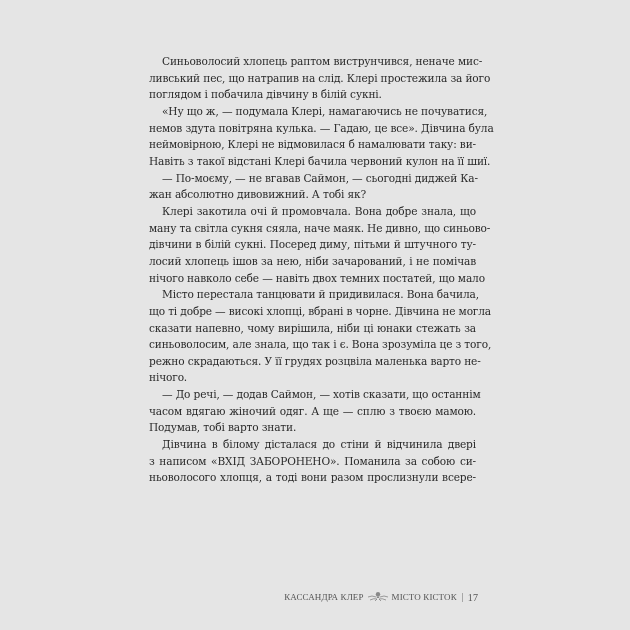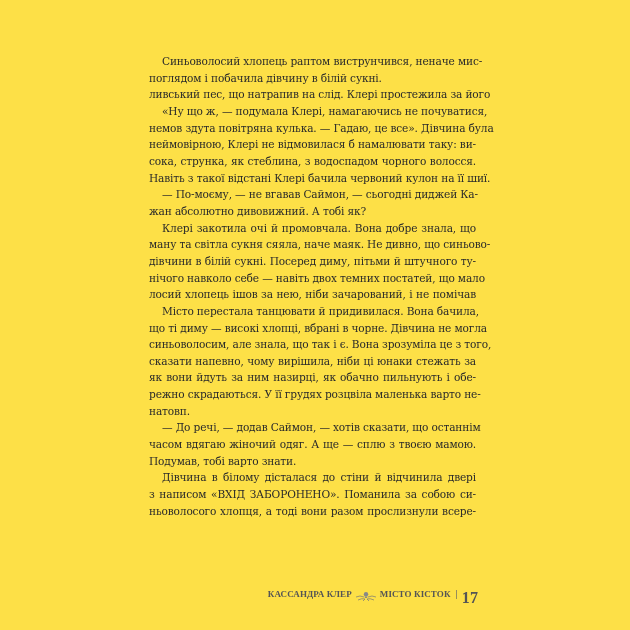--- a/index.html
+++ b/index.html
@@ -1,18 +1,18 @@
 <!DOCTYPE html>
 <html><head>
 <meta charset="utf-8">
 <style>
   html, body { margin: 0; padding: 0; background: #ffffff; }
   body { width: 630px; height: 630px; position: relative; overflow: hidden; }
   .page {
-    position: absolute; left: 0; top: 0; width: 630px; height: 630px; background: #fde047;
+    position: absolute; left: 0; top: 0; width: 630px; height: 630px; background: #e5e5e5;
   }
   .text-block {
     position: absolute;
     left: 149px;
     top: 53px;
     width: 327px;
     font-family: "DejaVu Serif", "Liberation Serif", serif;
     font-size: 10.6px;
     line-height: 16.67px;
     color: #2a2a2a;
@@ -28,60 +28,58 @@
   }
   .text-block .line.last { text-align-last: left; }
   .text-block .line.indent { padding-left: 13px; }
   .footer {
     position: absolute;
     left: 294px;
     top: 589px;
     width: 184px;
     height: 16px;
     display: flex;
+    align-items: center;
     justify-content: flex-end;
     font-family: "Liberation Serif", "DejaVu Serif", serif;
     font-size: 9.5px;
     color: #555555;
     letter-spacing: 0.1px;
     white-space: nowrap;
-    font-weight: bold;
   }
   .footer .author, .footer .book { text-transform: uppercase; font-size: 9px; }
   .footer .ornament { margin: 0 3px; display: inline-flex; align-items: center; }
   .footer .sep { margin: 0 4px 0 5px; color: #666; }
-  .footer .pagenum { font-size: 16px; }
+  .footer .pagenum { font-size: 10px; }
 </style>
 </head>
 <body>
 
 <div class="page">
   <div class="text-block" id="text-block">
       <span class="line indent">Синьоволосий хлопець раптом виструнчився, неначе мис-</span>
+      <span class="line">ливський пес, що натрапив на слід. Клері простежила за його</span>
       <span class="line last">поглядом і побачила дівчину в білій сукні.</span>
-      <span class="line">ливський пес, що натрапив на слід. Клері простежила за його</span>
       <span class="line indent">«Ну що ж, — подумала Клері, намагаючись не почуватися,</span>
       <span class="line">немов здута повітряна кулька. — Гадаю, це все». Дівчина була</span>
       <span class="line">неймовірною, Клері не відмовилася б намалювати таку: ви-</span>
-      <span class="line">сока, струнка, як стеблина, з водоспадом чорного волосся.</span>
       <span class="line">Навіть з такої відстані Клері бачила червоний кулон на її шиї.</span>
       <span class="line indent">— По-моєму, — не вгавав Саймон, — сьогодні диджей Ка-</span>
       <span class="line last">жан абсолютно дивовижний. А тобі як?</span>
       <span class="line indent">Клері закотила очі й промовчала. Вона добре знала, що</span>
       <span class="line">ману та світла сукня сяяла, наче маяк. Не дивно, що синьово-</span>
       <span class="line">дівчини в білій сукні. Посеред диму, пітьми й штучного ту-</span>
+      <span class="line">лосий хлопець ішов за нею, ніби зачарований, і не помічав</span>
       <span class="line">нічого навколо себе — навіть двох темних постатей, що мало</span>
-      <span class="line">лосий хлопець ішов за нею, ніби зачарований, і не помічав</span>
       <span class="line indent">Місто перестала танцювати й придивилася. Вона бачила,</span>
-      <span class="line">що ті диму — високі хлопці, вбрані в чорне. Дівчина не могла</span>
+      <span class="line">що ті добре — високі хлопці, вбрані в чорне. Дівчина не могла</span>
+      <span class="line">сказати напевно, чому вирішила, ніби ці юнаки стежать за</span>
       <span class="line">синьоволосим, але знала, що так і є. Вона зрозуміла це з того,</span>
-      <span class="line">сказати напевно, чому вирішила, ніби ці юнаки стежать за</span>
-      <span class="line">як вони йдуть за ним назирці, як обачно пильнують і обе-</span>
       <span class="line">режно скрадаються. У її грудях розцвіла маленька варто не-</span>
-      <span class="line last">натовп.</span>
+      <span class="line last">нічого.</span>
       <span class="line indent">— До речі, — додав Саймон, — хотів сказати, що останнім</span>
       <span class="line">часом вдягаю жіночий одяг. А ще — сплю з твоєю мамою.</span>
       <span class="line last">Подумав, тобі варто знати.</span>
       <span class="line indent">Дівчина в білому дісталася до стіни й відчинила двері</span>
       <span class="line">з написом «ВХІД ЗАБОРОНЕНО». Поманила за собою си-</span>
       <span class="line">ньоволосого хлопця, а тоді вони разом прослизнули всере-</span>
     </div>
 
   <div class="footer">
     <span class="author">Кассандра Клер</span>

